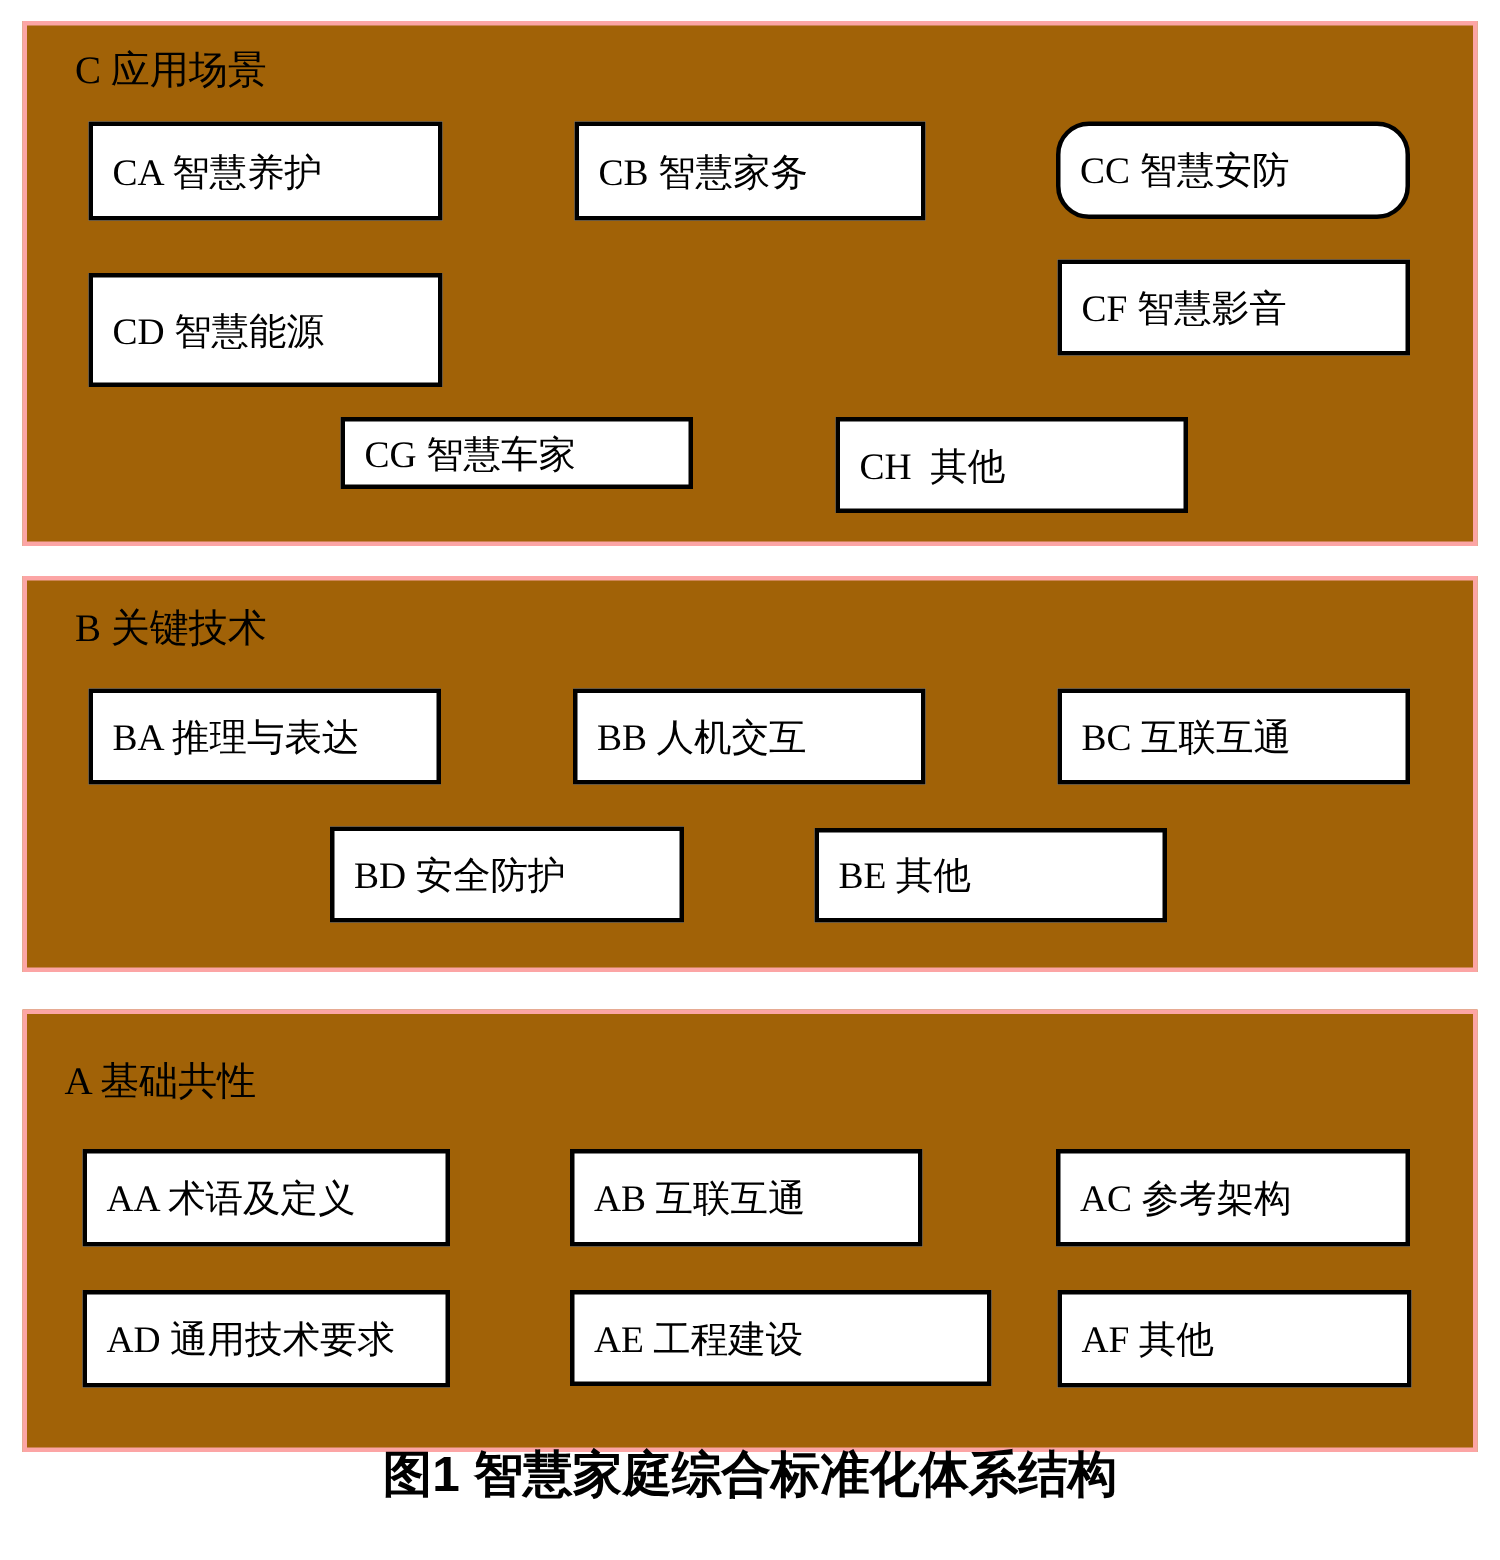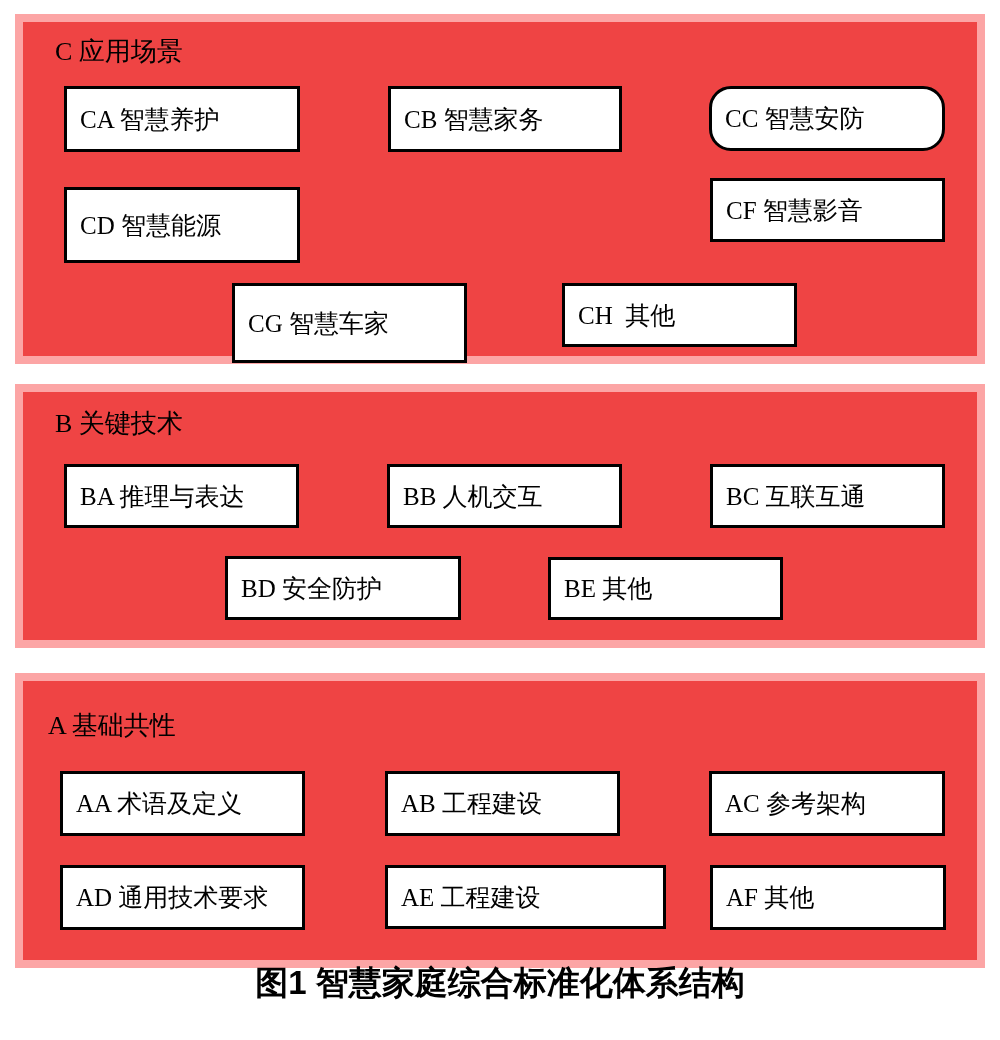--- a/index.html
+++ b/index.html
@@ -9,23 +9,23 @@
     height: 1040px;
     background: #ffffff;
     color: #000000;
     font-family: "Liberation Serif", "DejaVu Serif", serif;
     overflow: hidden;
   }
   .section {
     position: absolute;
     left: 15px;
     width: 970px;
-    border: 8px solid #fca5a5;
+    border: 3px solid #fca5a5;
     box-sizing: border-box;
-    background: #ef4444;
+    background: #a16207;
   }
   .sec-c { top: 14px;  height: 350px; }
   .sec-b { top: 384px; height: 264px; }
   .sec-a { top: 673px; height: 295px; }
   .sec-title {
     position: absolute;
     font-size: 26px;
     line-height: 1.2;
     white-space: pre;
   }
@@ -43,21 +43,21 @@
     font-size: 25px;
     white-space: pre;
   }
   
   .box-ca { left: 41px;  top: 64px;  width: 236px; height: 66px; }
   .box-cb { left: 365px; top: 64px;  width: 234px; height: 66px; }
   .box-cc { left: 686px; top: 64px;  width: 236px; height: 65px; border-radius: 22px; }
   .box-cd { left: 41px;  top: 165px; width: 236px; height: 76px; }
   .box-ce { left: 364px; top: 166px; width: 235px; height: 63px; }
   .box-cf { left: 687px; top: 156px; width: 235px; height: 64px; }
-  .box-cg { left: 209px; top: 261px; width: 235px; height: 80px; }
+  .box-cg { left: 209px; top: 261px; width: 235px; height: 48px; }
   .box-ch { left: 539px; top: 261px; width: 235px; height: 64px; }
   
   .box-ba { left: 41px;  top: 72px;  width: 235px; height: 64px; }
   .box-bb { left: 364px; top: 72px;  width: 235px; height: 64px; }
   .box-bc { left: 687px; top: 72px;  width: 235px; height: 64px; }
   .box-bd { left: 202px; top: 164px; width: 236px; height: 64px; }
   .box-be { left: 525px; top: 165px; width: 235px; height: 63px; }
   
   .box-aa { left: 37px;  top: 90px;  width: 245px; height: 65px; }
   .box-ab { left: 362px; top: 90px;  width: 235px; height: 65px; }
@@ -97,21 +97,21 @@
     <div class="box box-ba">BA 推理与表达</div>
     <div class="box box-bb">BB 人机交互</div>
     <div class="box box-bc">BC 互联互通</div>
     <div class="box box-bd">BD 安全防护</div>
     <div class="box box-be">BE 其他</div>
   </div>
 
   <div class="section sec-a">
     <div class="sec-title">A 基础共性</div>
     <div class="box box-aa">AA 术语及定义</div>
-    <div class="box box-ab">AB 工程建设</div>
+    <div class="box box-ab">AB 互联互通</div>
     <div class="box box-ac">AC 参考架构</div>
     <div class="box box-ad">AD 通用技术要求</div>
     <div class="box box-ae">AE 工程建设</div>
     <div class="box box-af">AF 其他</div>
   </div>
 
   <div class="caption">图1 智慧家庭综合标准化体系结构</div>
 
 </div>
 

